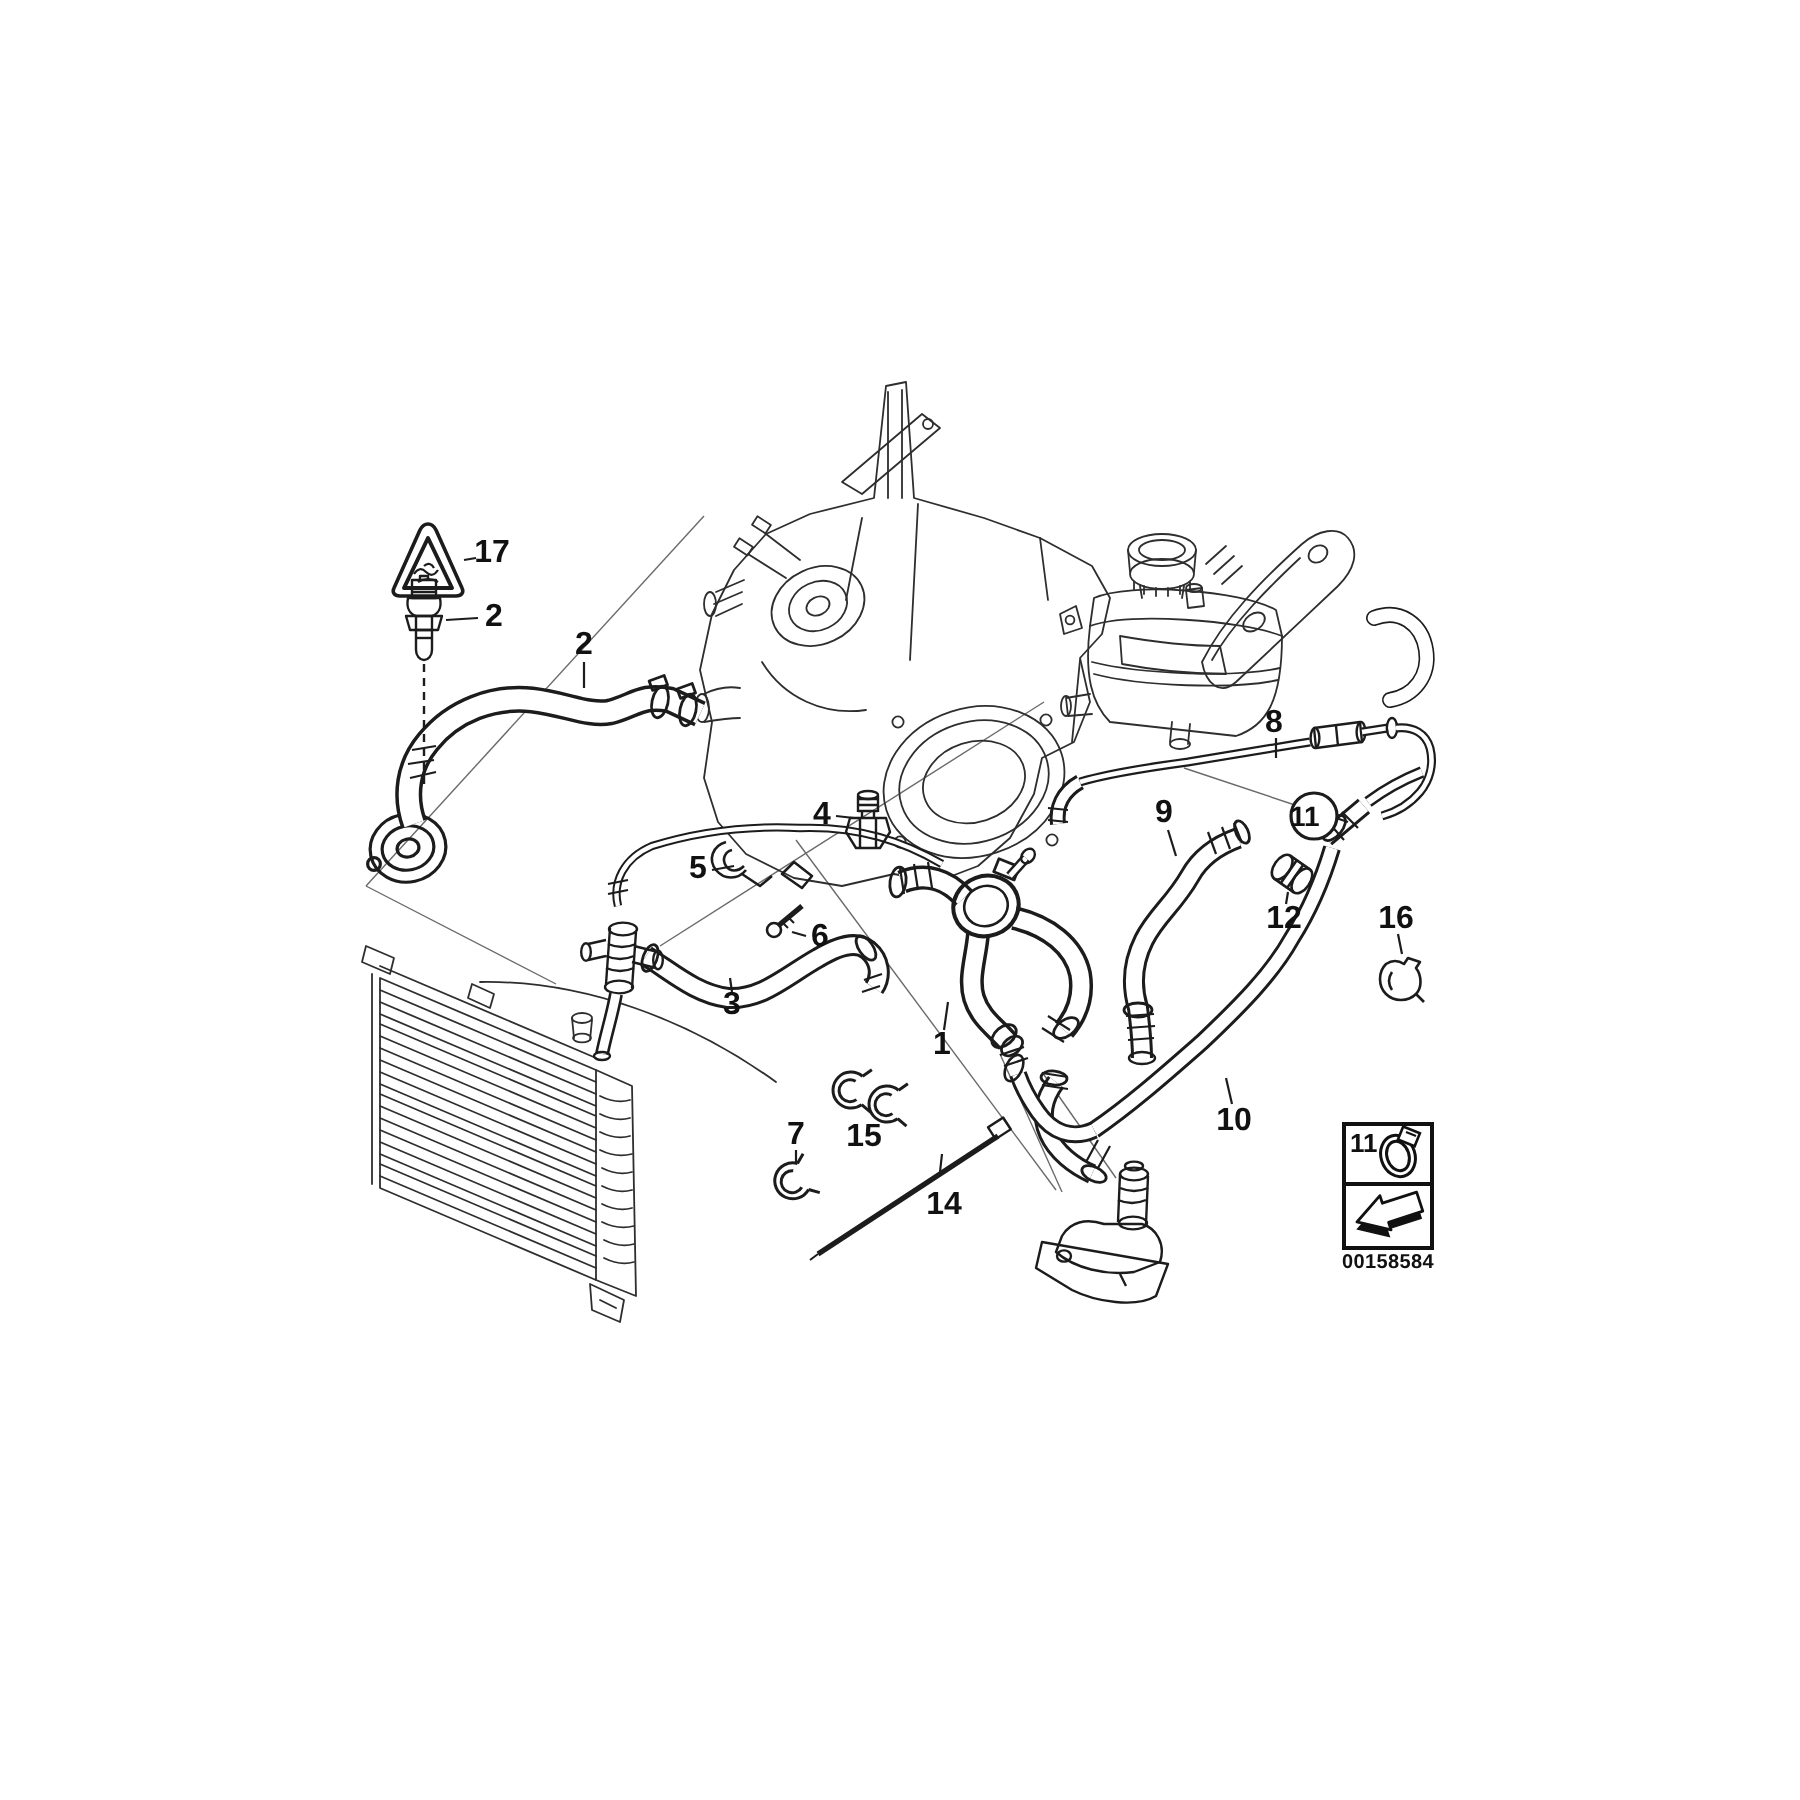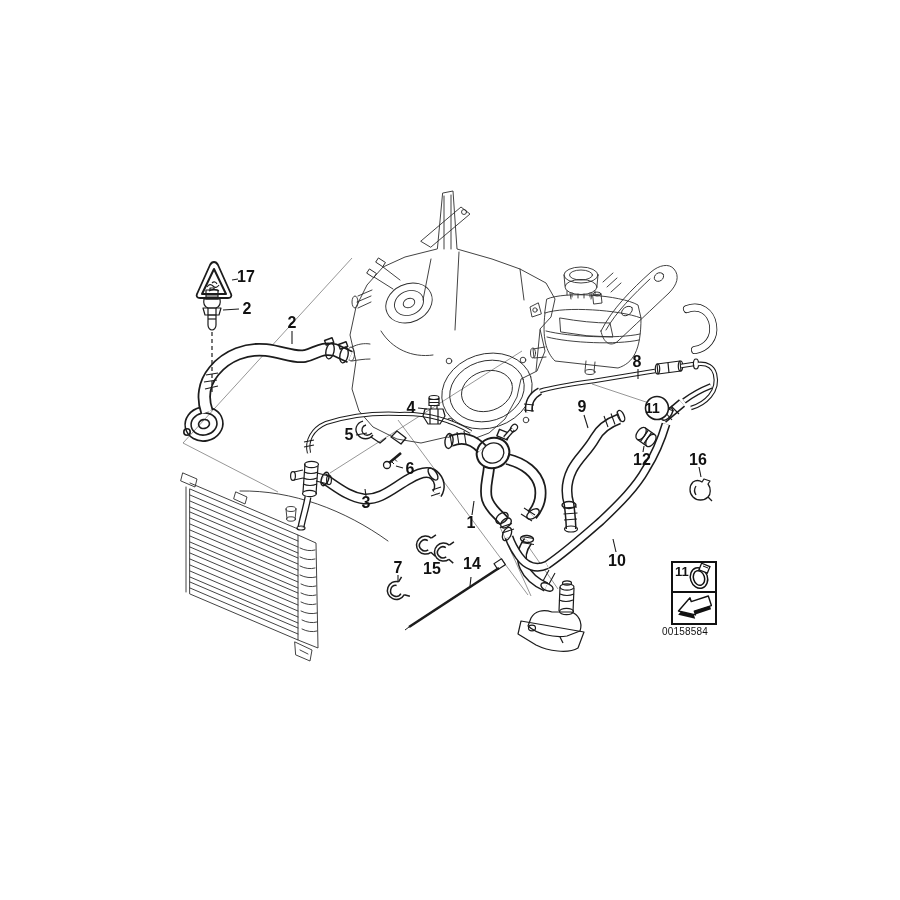--- a/index.html
+++ b/index.html
@@ -8,22 +8,22 @@
   .artwork{position:absolute;left:0;top:0;width:900px;height:900px;}
   .callout{position:absolute;transform:translate(-50%,-50%);font-weight:700;font-size:16px;
            color:#111;line-height:1;white-space:nowrap;text-align:left;}
   .callout.circled{width:24px;height:24px;line-height:24px;border-radius:50%;font-size:14px;}
   .legend-box{position:absolute;left:671px;top:561px;width:46px;height:64px;border:2px solid #111;
               box-sizing:border-box;background:#fff;}
   .legend-cell{position:relative;width:100%;height:50%;box-sizing:border-box;}
   .legend-cell.top{border-bottom:2px solid #111;}
   .legend-ref{position:absolute;left:2px;top:1px;font-size:13px;font-weight:700;color:#111;}
   .legend-icon{position:absolute;left:0;top:0;width:100%;height:100%;}
-  .part-number{position:absolute;left:662px;top:626px;width:64px;text-align:left;
-               font-size:10px;color:#111;letter-spacing:0.2px;}
+  .part-number{position:absolute;left:662px;top:626px;width:64px;text-align:center;
+               font-size:10px;color:#111;letter-spacing:0.2px;font-weight:bold;}
   svg *{vector-effect:none;}
   .thin{stroke:#2e2e2e;stroke-width:0.9;fill:none;stroke-linejoin:round;stroke-linecap:round;}
   .faint{stroke:#6a6a6a;stroke-width:0.7;fill:none;}
   .ink{stroke:#1c1c1c;fill:none;stroke-linejoin:round;}
 </style>
 </head>
 <body>
 
 <div class="stage">
 
@@ -374,21 +374,21 @@
 <div class="callout" style="left:411px;top:408px">4</div>
 <div class="callout" style="left:349px;top:435px">5</div>
 <div class="callout" style="left:410px;top:469px">6</div>
 <div class="callout" style="left:398px;top:568px">7</div>
 <div class="callout" style="left:637px;top:362px">8</div>
 <div class="callout" style="left:582px;top:407px">9</div>
 <div class="callout" style="left:617px;top:561px">10</div>
 <div class="callout circled" style="left:657px;top:408px">11</div>
 <div class="callout" style="left:642px;top:460px">12</div>
 <div class="callout" style="left:698px;top:460px">16</div>
-<div class="callout" style="left:472px;top:564px">14</div>
+<div class="callout" style="left:472px;top:603px">14</div>
 <div class="callout" style="left:432px;top:569px">15</div>
 <div class="callout" style="left:247px;top:309px">2</div>
 <div class="callout" style="left:246px;top:277px">17</div>
 
 <div class="legend-box">
   <div class="legend-cell top">
     <span class="legend-ref">11</span>
     <svg class="legend-icon" viewBox="0 0 42 28">
       <g stroke="#111" fill="none" stroke-width="1.5">
         <ellipse cx="26" cy="15" rx="8.5" ry="10.5" transform="rotate(-18 26 15)"></ellipse>

